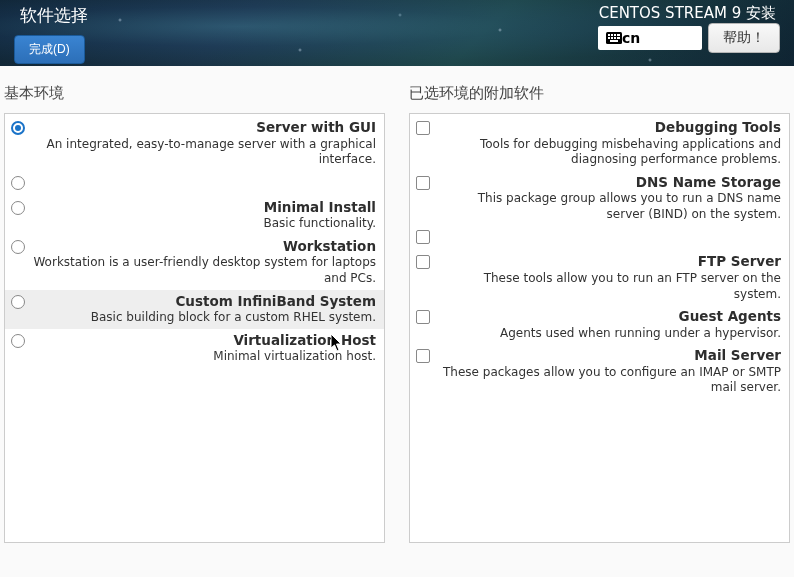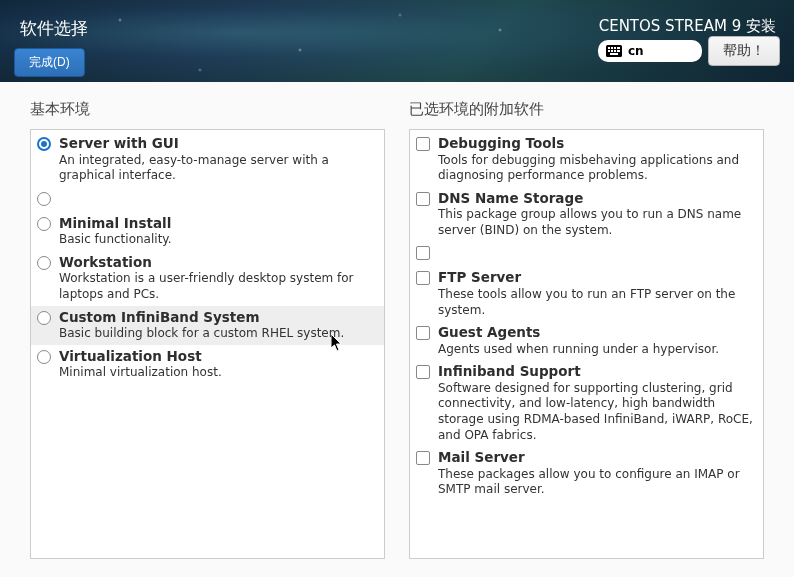--- a/index.html
+++ b/index.html
@@ -5,27 +5,27 @@
   * { box-sizing: border-box; margin: 0; padding: 0; }
   body {
     width: 794px; height: 577px;
     font-family: "DejaVu Sans", "Liberation Sans", sans-serif;
     background: #fafafa;
     overflow: hidden;
     font-size: 14px;
     color: #2e2e2e;
   }
   .header {
-    height: 82px;
+    height: 66px;
     background: radial-gradient(ellipse at 30% 40%, #1a3a4a 0%, #0a1a2a 35%, #051015 70%),
                 linear-gradient(135deg, #0a1520 0%, #152535 30%, #1a3a3a 60%, #0a1520 100%);
     background-blend-mode: screen;
     position: relative;
     color: #fff;
-    padding: 17px 14px;
+    padding: 4px 14px;
     display: flex;
     justify-content: space-between;
   }
   .header::before {
     content: "";
     position: absolute; inset: 0;
     background-image:
       radial-gradient(1px 1px at 120px 20px, #cde, transparent 2px),
       radial-gradient(1px 1px at 300px 50px, #cde, transparent 2px),
       radial-gradient(1px 1px at 500px 30px, #cde, transparent 2px),
@@ -50,42 +50,41 @@
   .header-right {
     position: relative; z-index: 1;
     text-align: right;
   }
   .installer-title { font-size: 15px; font-weight: 400; margin-right: 4px;}
   .header-controls { display: flex; gap: 6px; justify-content: flex-end; align-items: center;}
   .lang-box {
     background: #fff;
     color: #000;
     padding: 4px 8px;
-    border-radius: 10px;
+    border-radius: 2px;
     display: inline-flex;
     align-items: center;
-    gap: 6px;
     width: 104px;
-    font-size: 12px;
+    font-size: 14px;
     font-weight: 600;
   }
   .keyboard-icon svg { display: block; }
   .help-btn {
     background: linear-gradient(#f8f8f8, #e8e8e8);
     border: 1px solid #b5b5b5;
     color: #333;
     padding: 5px 14px;
     border-radius: 4px;
     font-size: 14px;
     cursor: pointer;
   }
   .content {
     display: flex;
     gap: 24px;
-    padding: 18px 30px;
+    padding: 18px 4px;
     height: calc(577px - 82px);
   }
   .column { flex: 1; display: flex; flex-direction: column; min-width: 0;}
   .section-title {
     font-size: 15px;
     font-weight: 400;
     color: #444;
     margin-bottom: 10px;
   }
   .panel {
@@ -94,20 +93,21 @@
     flex: 1;
     overflow-y: auto;
     padding: 2px 0;
   }
   .env-item, .addon-item {
     display: flex;
     align-items: flex-start;
     padding: 3px 8px 3px 6px;
     gap: 8px;
     cursor: pointer;
+    text-align: right;
   }
   .env-item.hovered { background: #eeeeee; }
   .env-radio, .addon-check {
     flex: 0 0 auto;
     margin-top: 2px;
   }
   .radio {
     width: 14px; height: 14px;
     border: 1.5px solid #888;
     border-radius: 50%;
@@ -274,29 +274,20 @@
     <div class="item-text">
       <div class="item-title">Guest Agents</div>
       <div class="item-desc">Agents used when running under a hypervisor.</div>
     </div>
         </div>
         <div class="addon-item">
     <span class="addon-check">
       <span class="checkbox"></span>
     </span>
     <div class="item-text">
-      <div class="item-title">Infiniband Support</div>
-      <div class="item-desc">Software designed for supporting clustering, grid connectivity, and low-latency, high bandwidth storage using RDMA-based InfiniBand, iWARP, RoCE, and OPA fabrics.</div>
-    </div>
-        </div>
-        <div class="addon-item">
-    <span class="addon-check">
-      <span class="checkbox"></span>
-    </span>
-    <div class="item-text">
       <div class="item-title">Mail Server</div>
       <div class="item-desc">These packages allow you to configure an IMAP or SMTP mail server.</div>
     </div>
         </div>
       </div>
   </div>
 </div>
 
 <div class="cursor">
   <svg width="14" height="18" viewBox="0 0 14 18">

